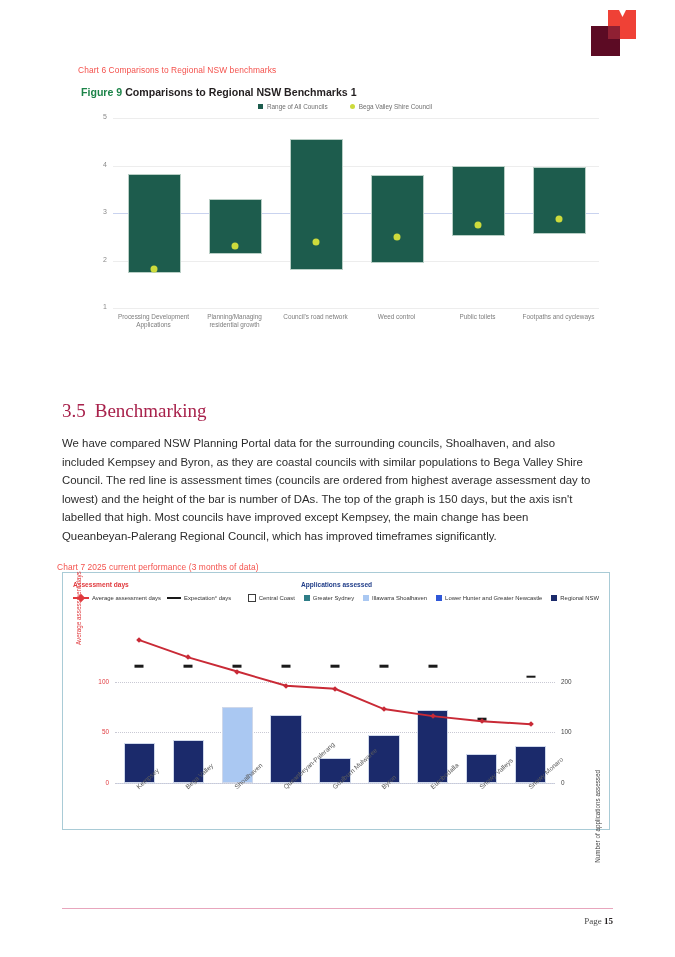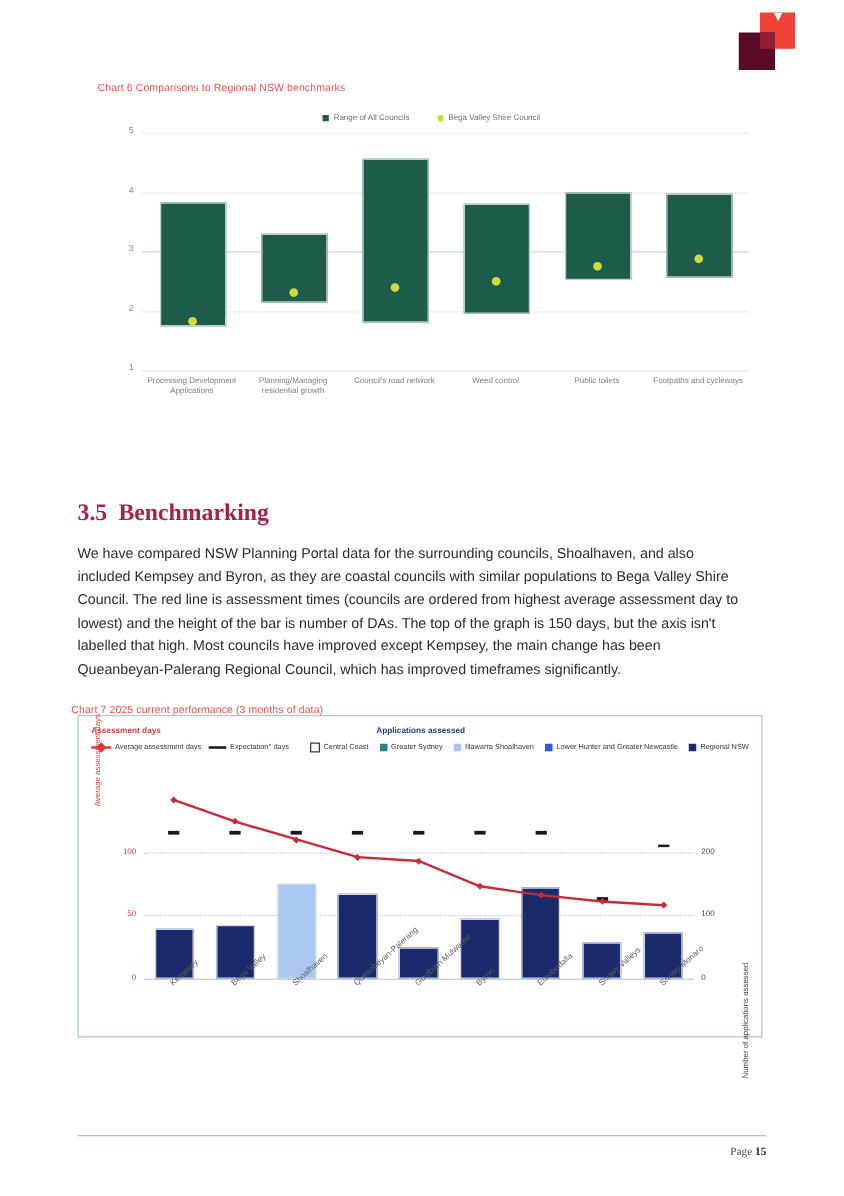--- a/index.html
+++ b/index.html
@@ -83,21 +83,21 @@
   .xlabels1 {
     position:relative; margin-left:38px; margin-right:16px;
     height:40px; font-size:6.4px; color:#7d7d7d; line-height:8px;
   }
   .xlabels1 .xl { position:absolute; text-align:center; transform:translateX(-50%); top:4px; }
 
   
   h2.sec {
     position:absolute; left:62px; top:400px; margin:0;
     font-family:"Liberation Serif", serif;
-    font-size:19px; font-weight:bold; color:#a8214b;
+    font-size:19px; font-weight:normal; color:#a8214b;
   }
   h2.sec .num { margin-right:9px; }
   p.body {
     position:absolute; left:62px; top:434px; width:533px; margin:0;
     font-size:11.4px; line-height:18.6px; color:#2b2b2b;
   }
 
   
   #chart7box {
     position:absolute; left:62px; top:572px; width:548px; height:258px;
@@ -174,20 +174,24 @@
   <div class="logo">
     <div class="sq-red"></div>
     <div class="notch"></div>
     <div class="sq-dark"></div>
     <div class="sq-overlap"></div>
   </div>
 
   <div class="chart-caption" style="left:62px; top:65px;margin-left:16px;">Chart 6 Comparisons to Regional NSW benchmarks</div>
 
   <div id="fig9">
+    <div class="fig-title">
+      <span class="fignum">Figure 9</span>
+      <span>Comparisons to Regional NSW Benchmarks 1</span>
+    </div>
     <div class="fig-legend">
       <span class="k">
         <i class="sw-sq"></i>
         <span>Range of All Councils</span>
       </span>
       <span class="k">
         <i class="sw-dot"></i>
         <span>Bega Valley Shire Council</span>
       </span>
     </div>

